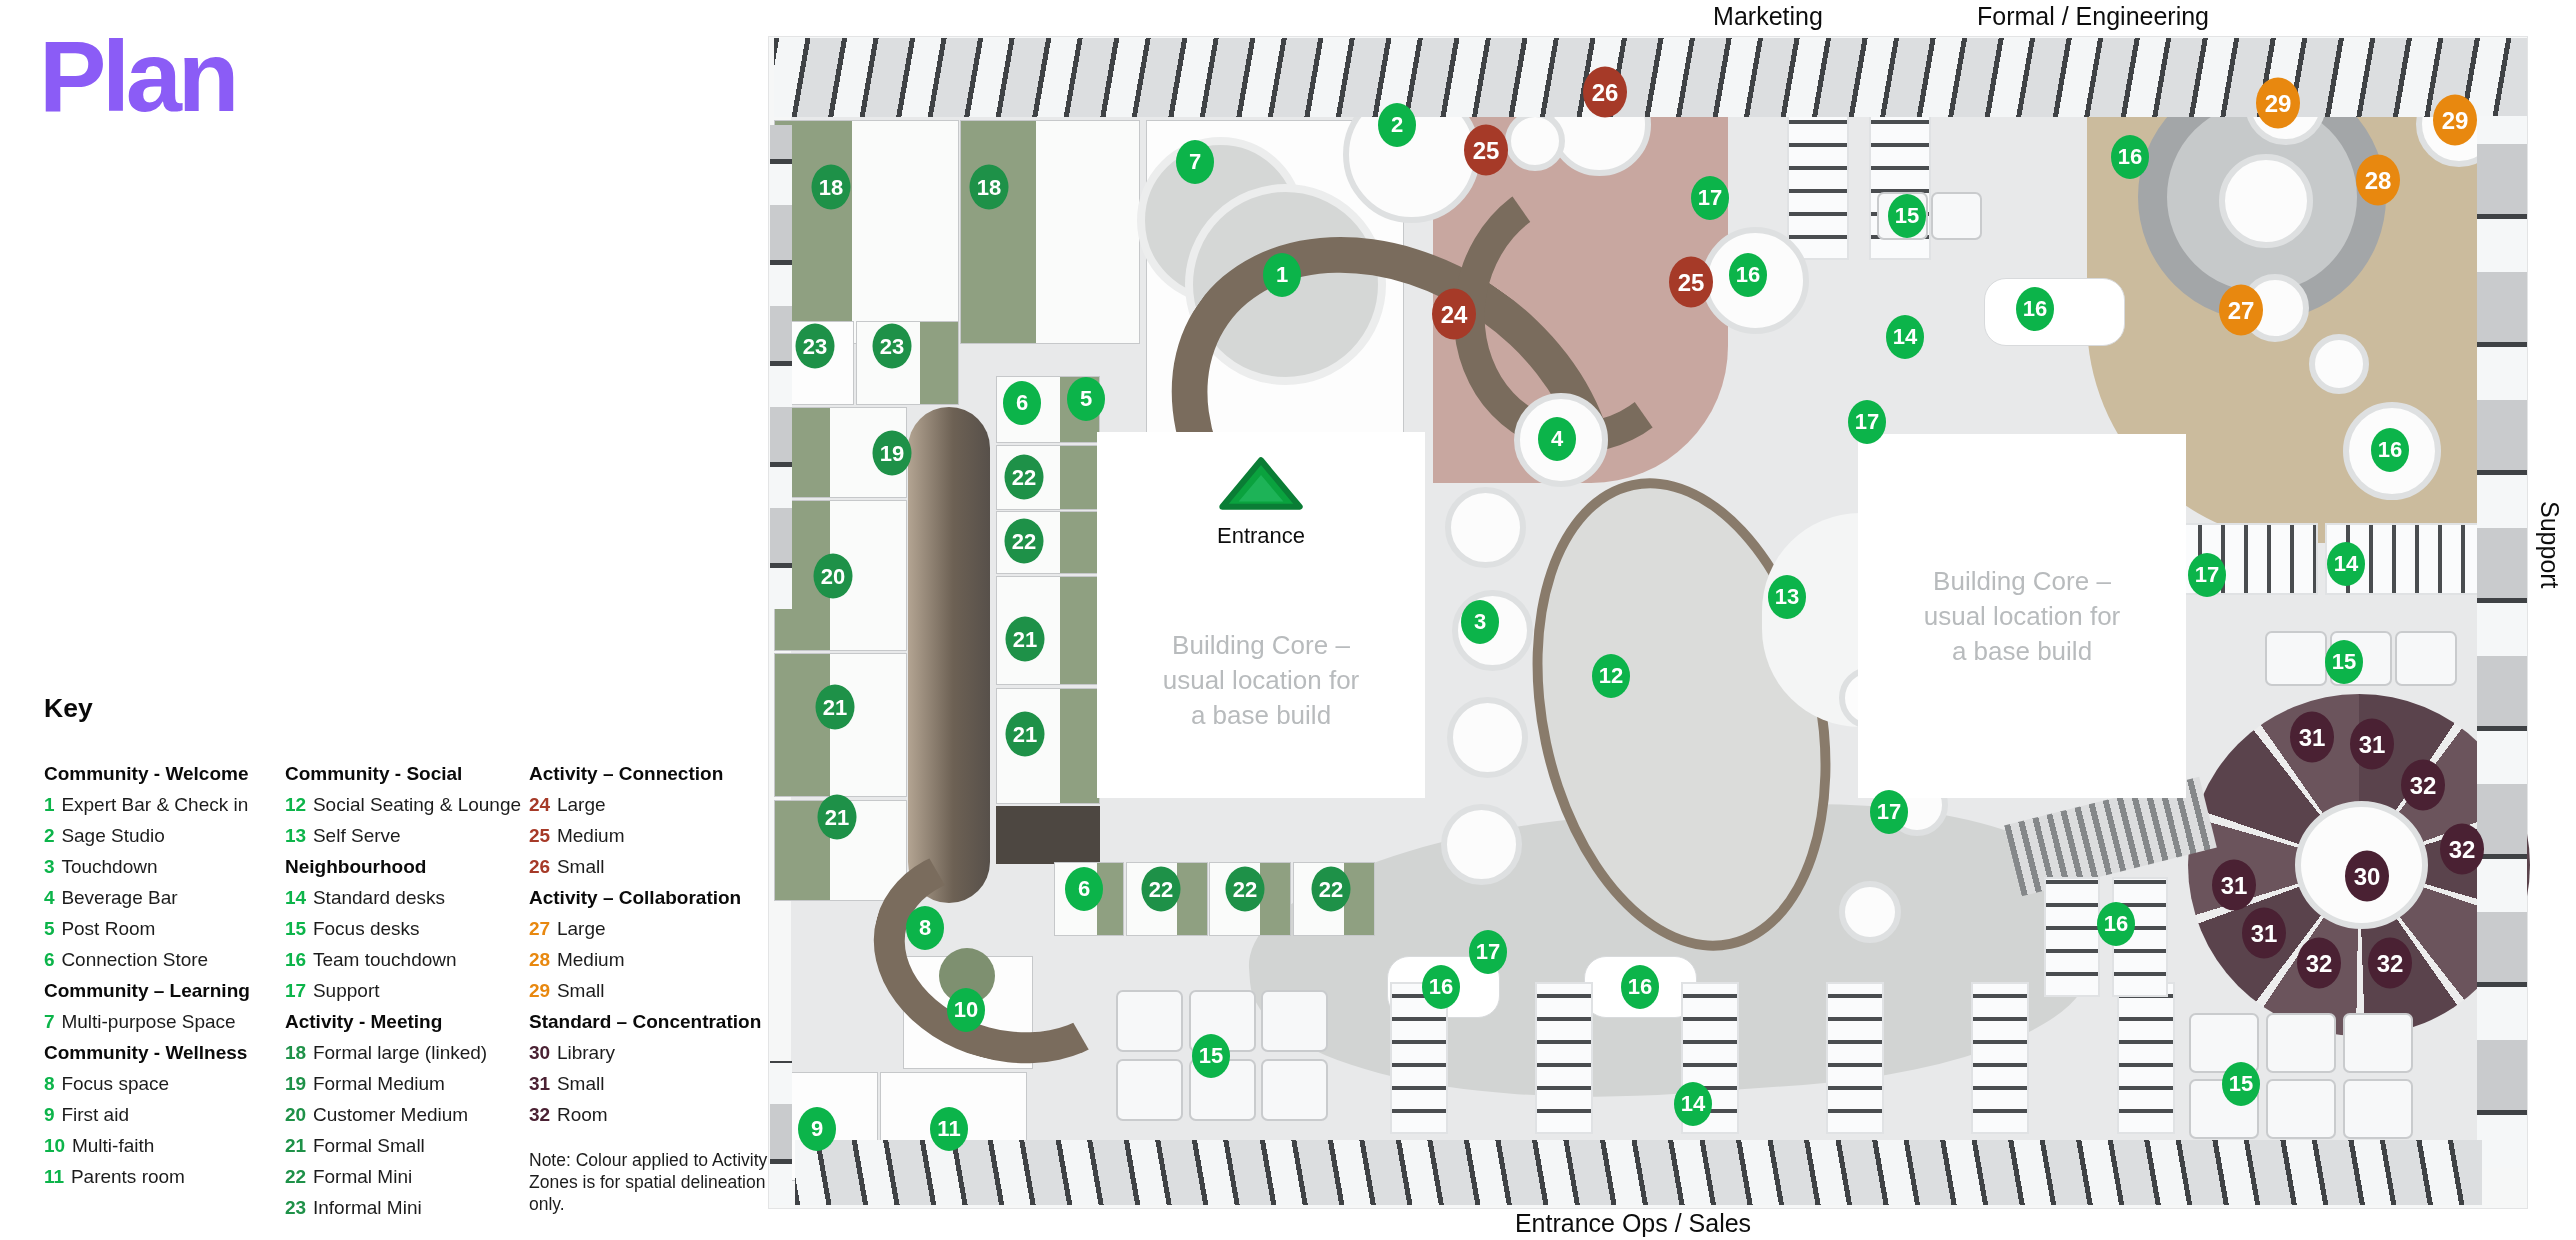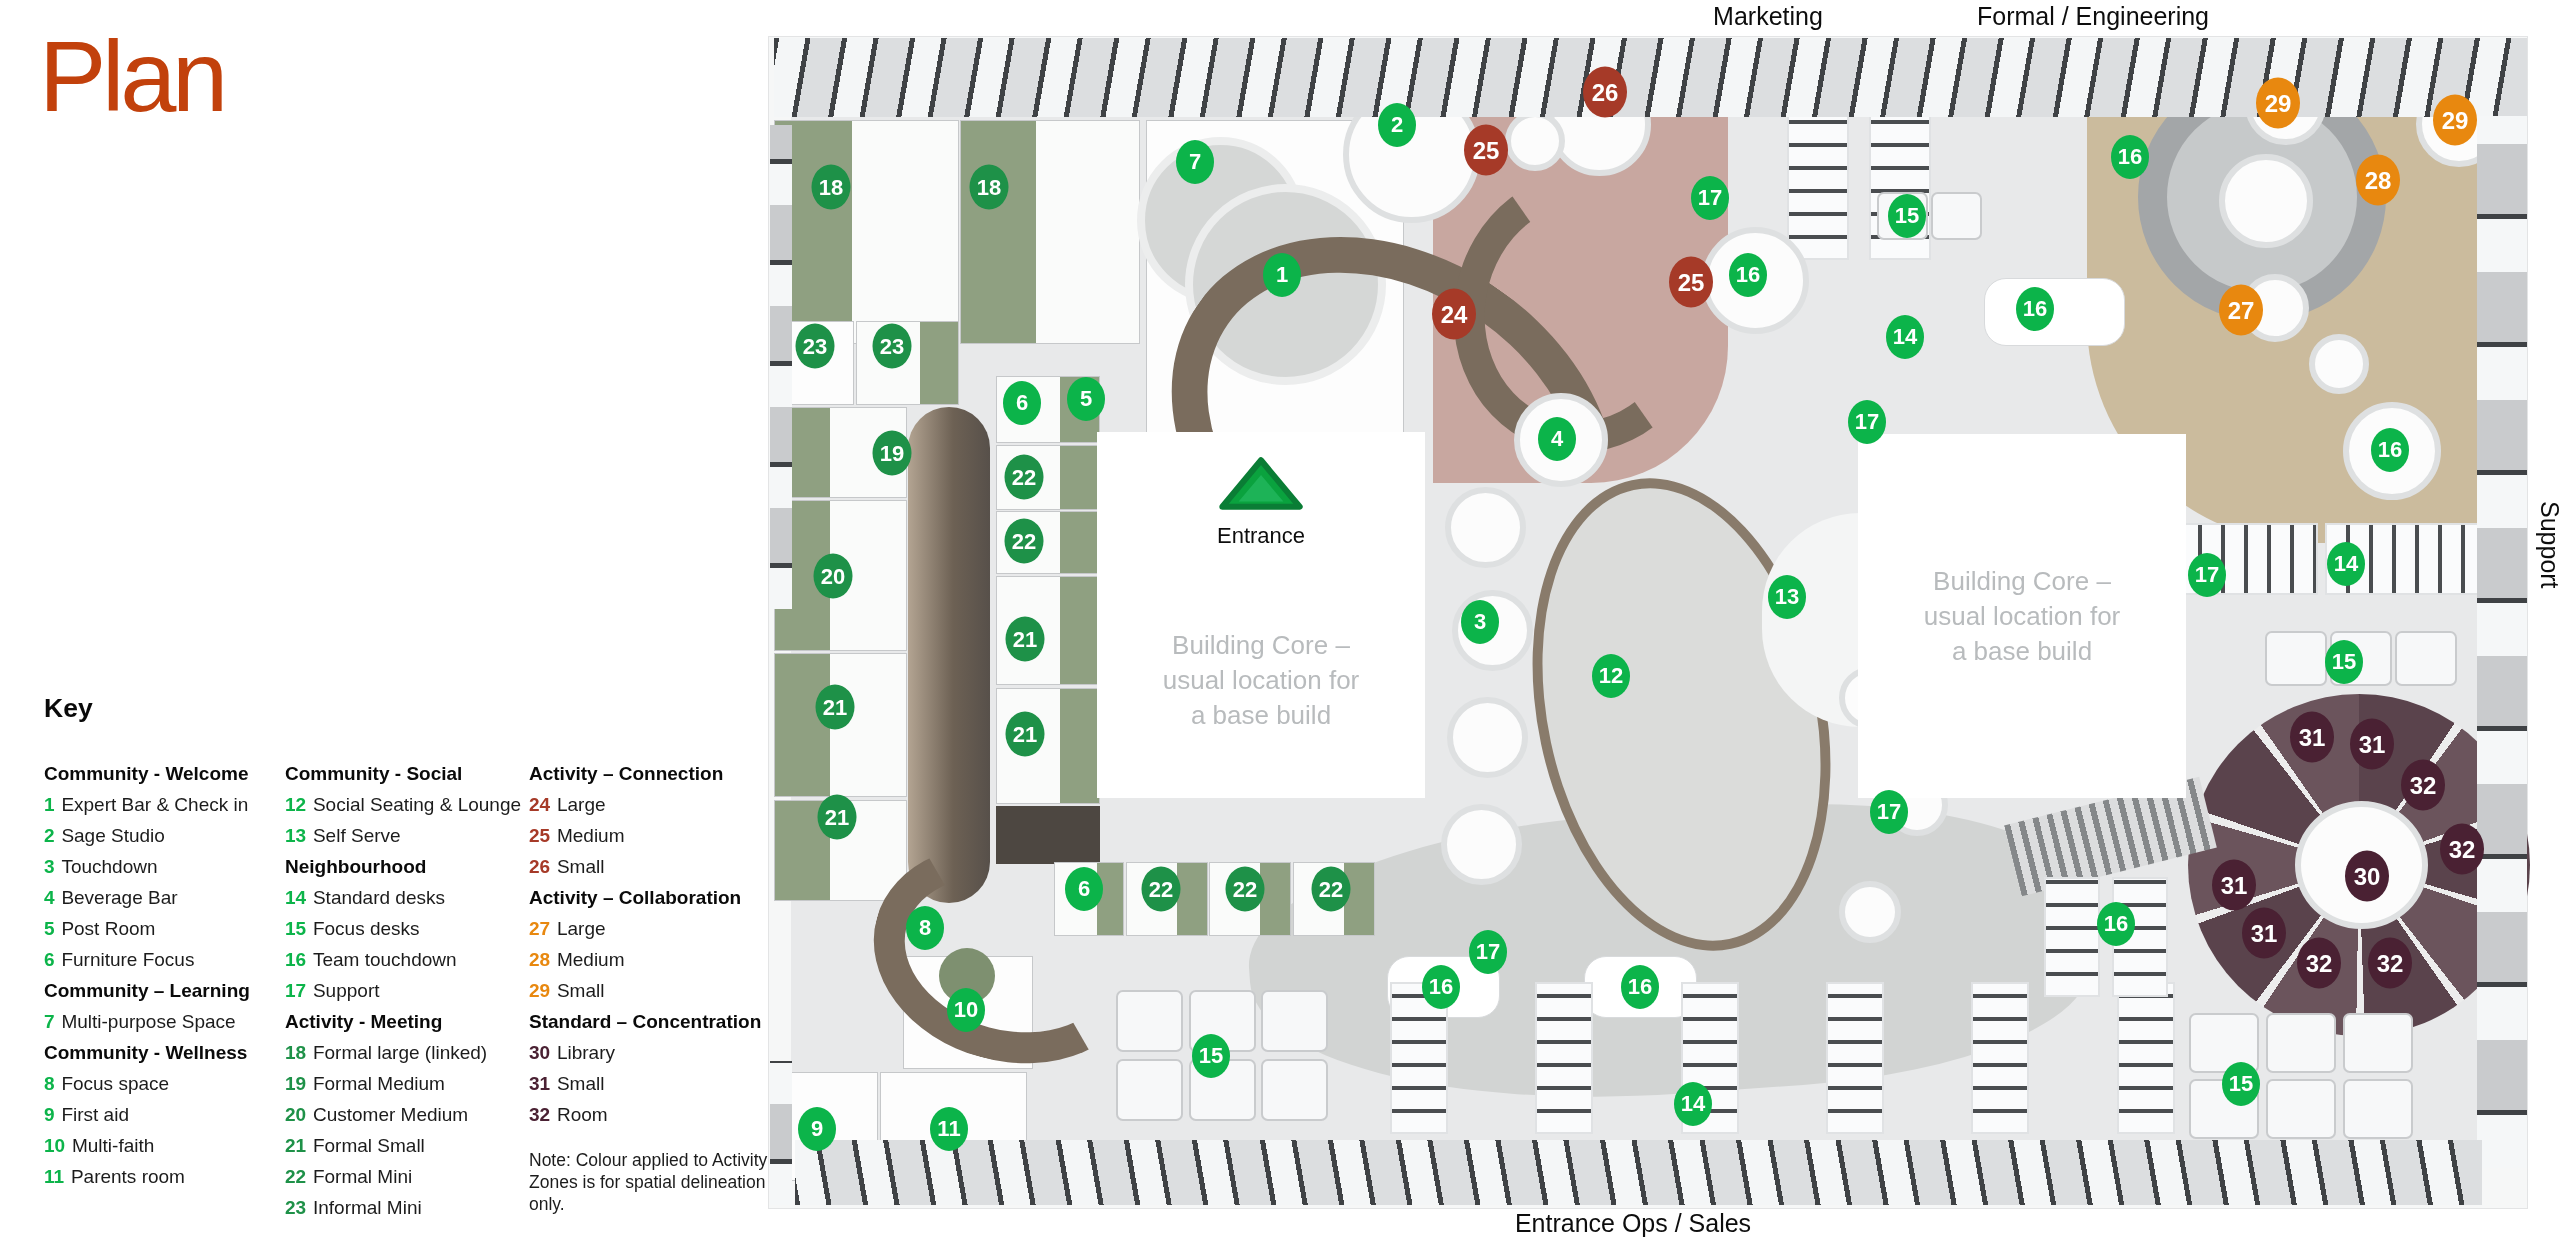--- a/index.html
+++ b/index.html
@@ -6,21 +6,21 @@
   html,body { background:#ffffff; }
   body {
     width: 2576px; height: 1240px;
     font-family: "Liberation Sans", sans-serif;
     position: relative; overflow: hidden;
     color:#111;
   }
   .abs { position:absolute; }
 
   
-  .title { left:39px; top:19px; font-size:101px; font-weight:400; letter-spacing:-4.3px; color:#c2410c; }
+  .title { left:39px; top:19px; font-size:101px; font-weight:700; letter-spacing:-4.3px; color:#8b5cf6; }
   .key-title { left:44px; top:693px; font-size:26.5px; font-weight:800; color:#0a0a0a; }
   .key-col { top:758px; width:257px; }
   .key-col.c1{ left:44px; } .key-col.c2{ left:285px; } .key-col.c3{ left:529px; }
   .key-row { height:31px; display:flex; align-items:center; font-size:19px; white-space:nowrap; color:#1c1c1c; }
   .key-row .head { font-weight:800; color:#0a0a0a; }
   .key-num { font-weight:800; margin-right:6.8px; }
   .key-note { left:529px; top:1149px; width:257px; font-size:17.5px; line-height:22px; color:#1c1c1c; }
 
   
   .plan-frame { left:768px; top:36px; width:1760px; height:1173px; background:#F6F7F7; border:0.9px solid #E3E4E5; z-index:1; }
@@ -106,21 +106,21 @@
       <div class="key-row">
         <span class="key-num" style="color: rgb(12, 180, 74);">4</span>
         <span>Beverage Bar</span>
       </div>
       <div class="key-row">
         <span class="key-num" style="color: rgb(12, 180, 74);">5</span>
         <span>Post Room</span>
       </div>
       <div class="key-row">
         <span class="key-num" style="color: rgb(12, 180, 74);">6</span>
-        <span>Furniture Focus</span>
+        <span>Connection Store</span>
       </div>
       <div class="key-row">
         <span class="head">Community – Learning</span>
       </div>
       <div class="key-row">
         <span class="key-num" style="color: rgb(12, 180, 74);">7</span>
         <span>Multi-purpose Space</span>
       </div>
       <div class="key-row">
         <span class="head">Community - Wellness</span>

